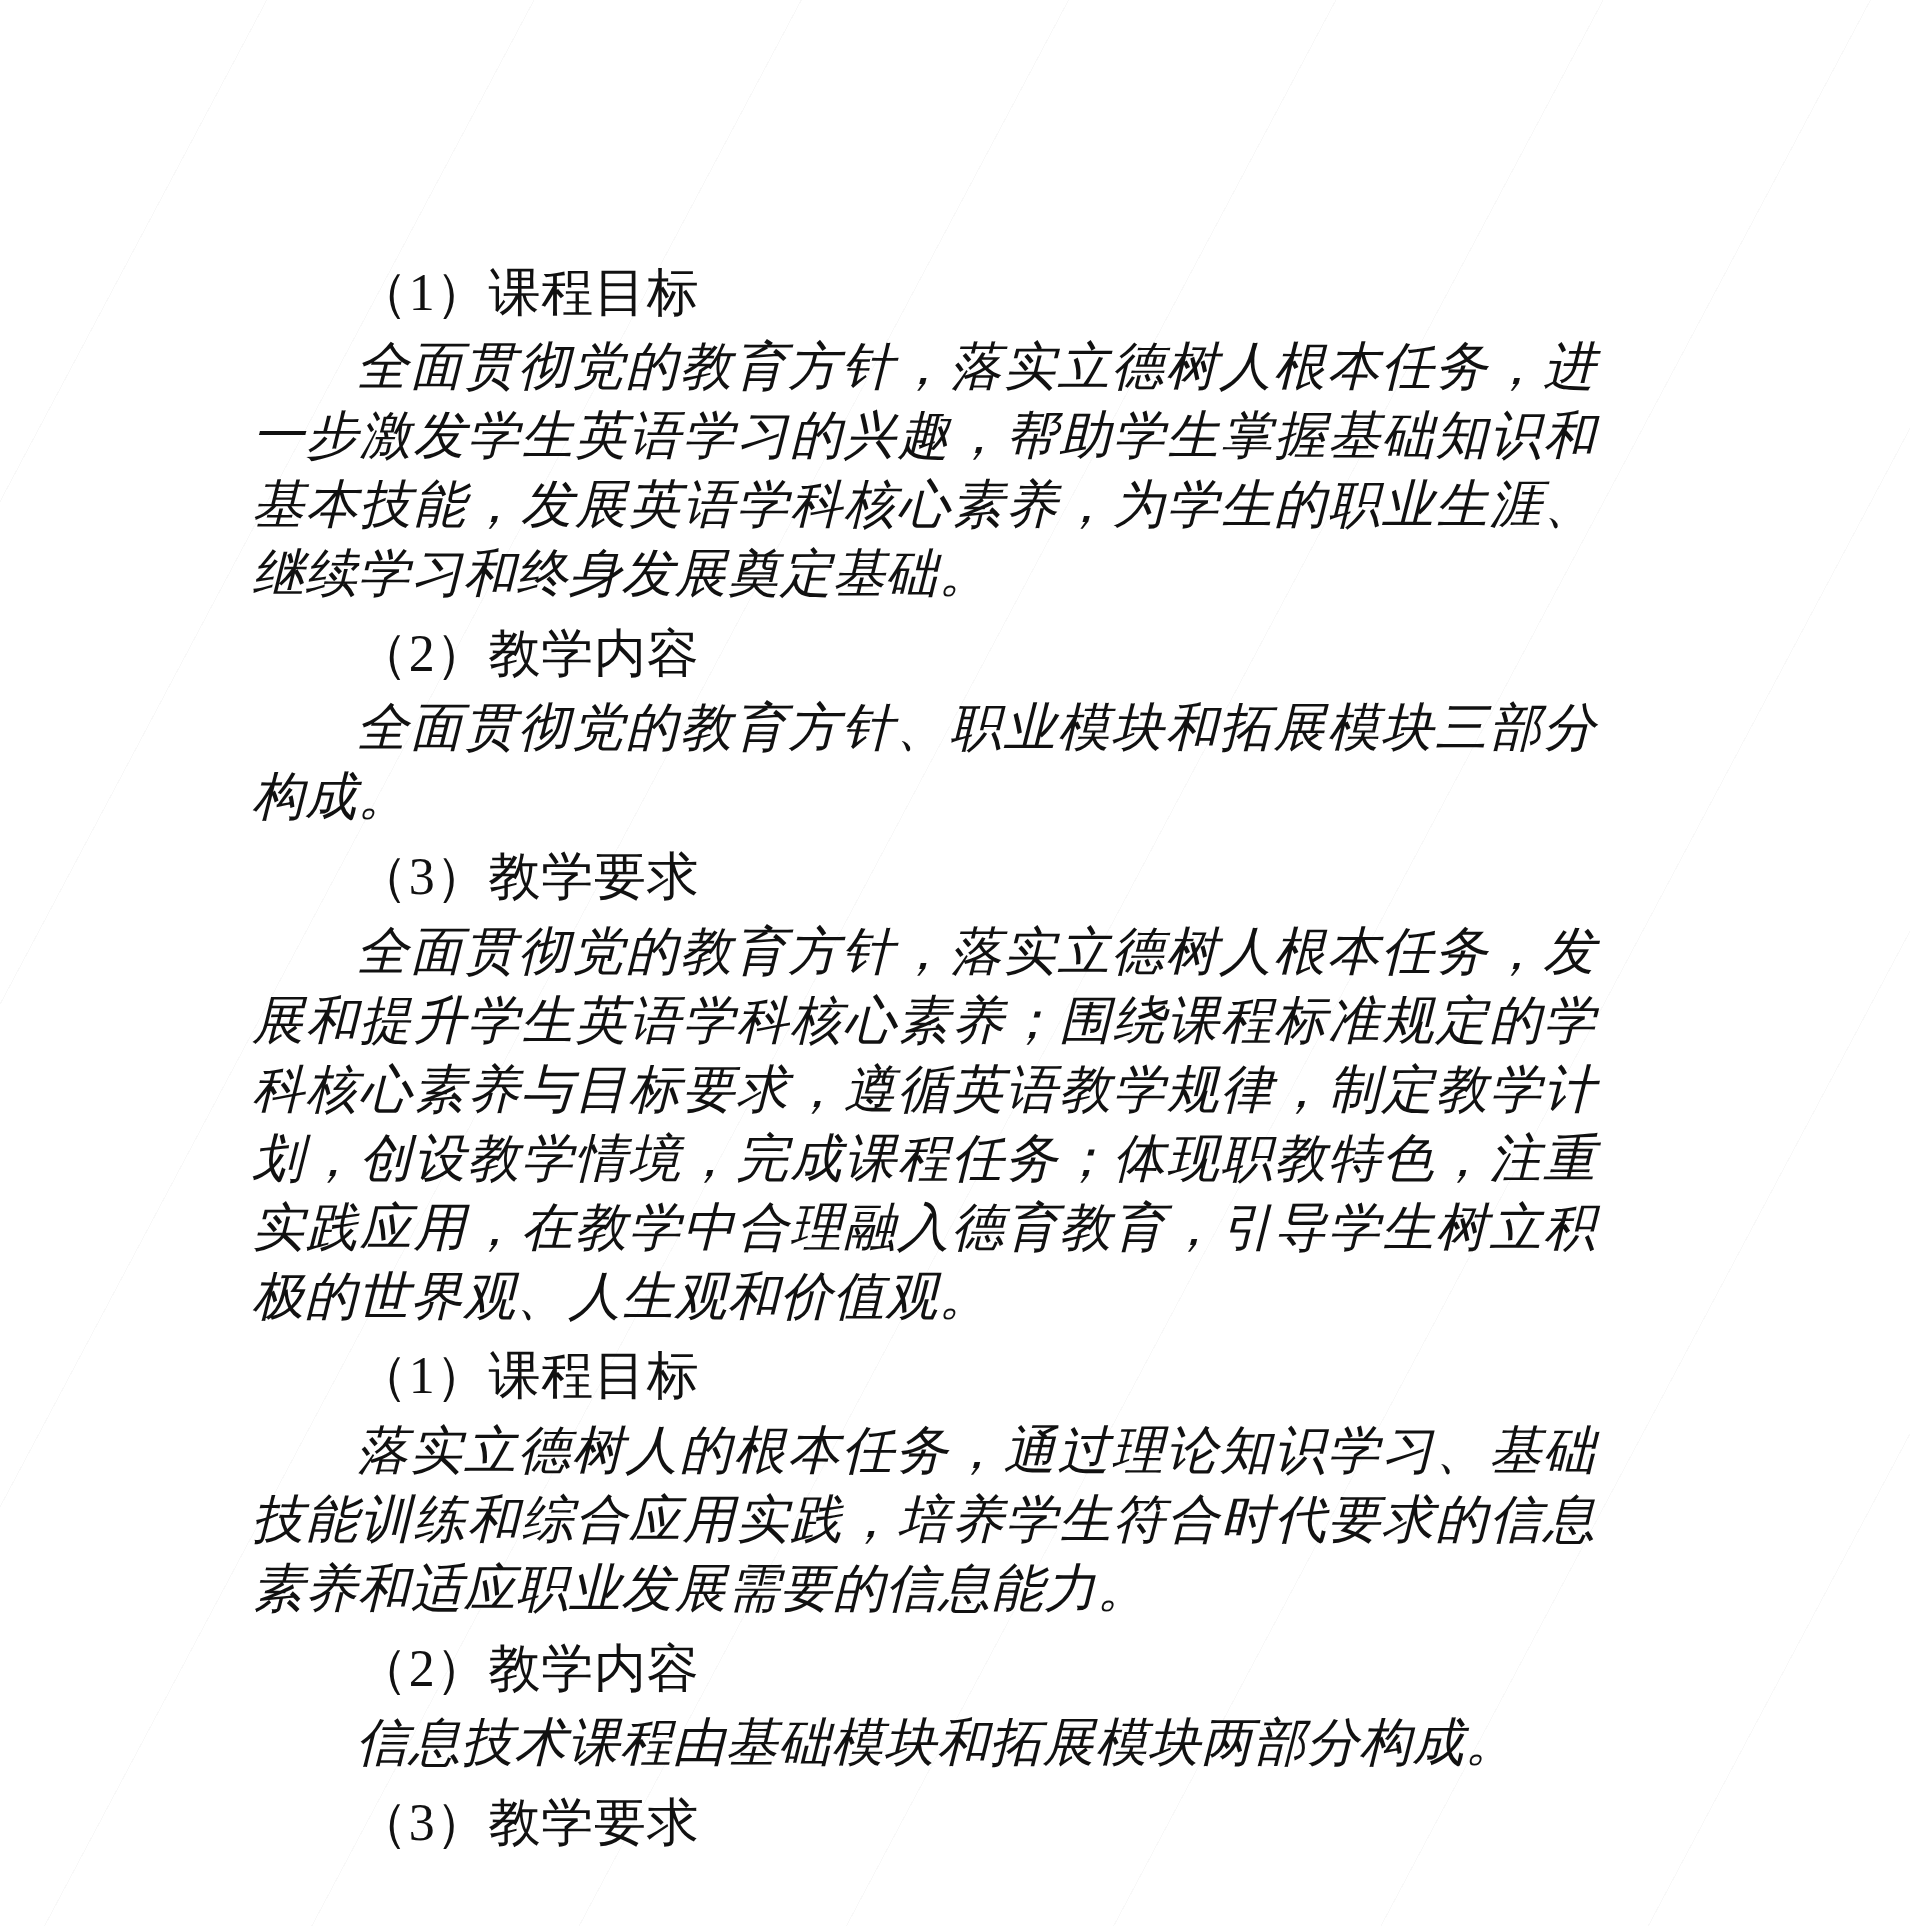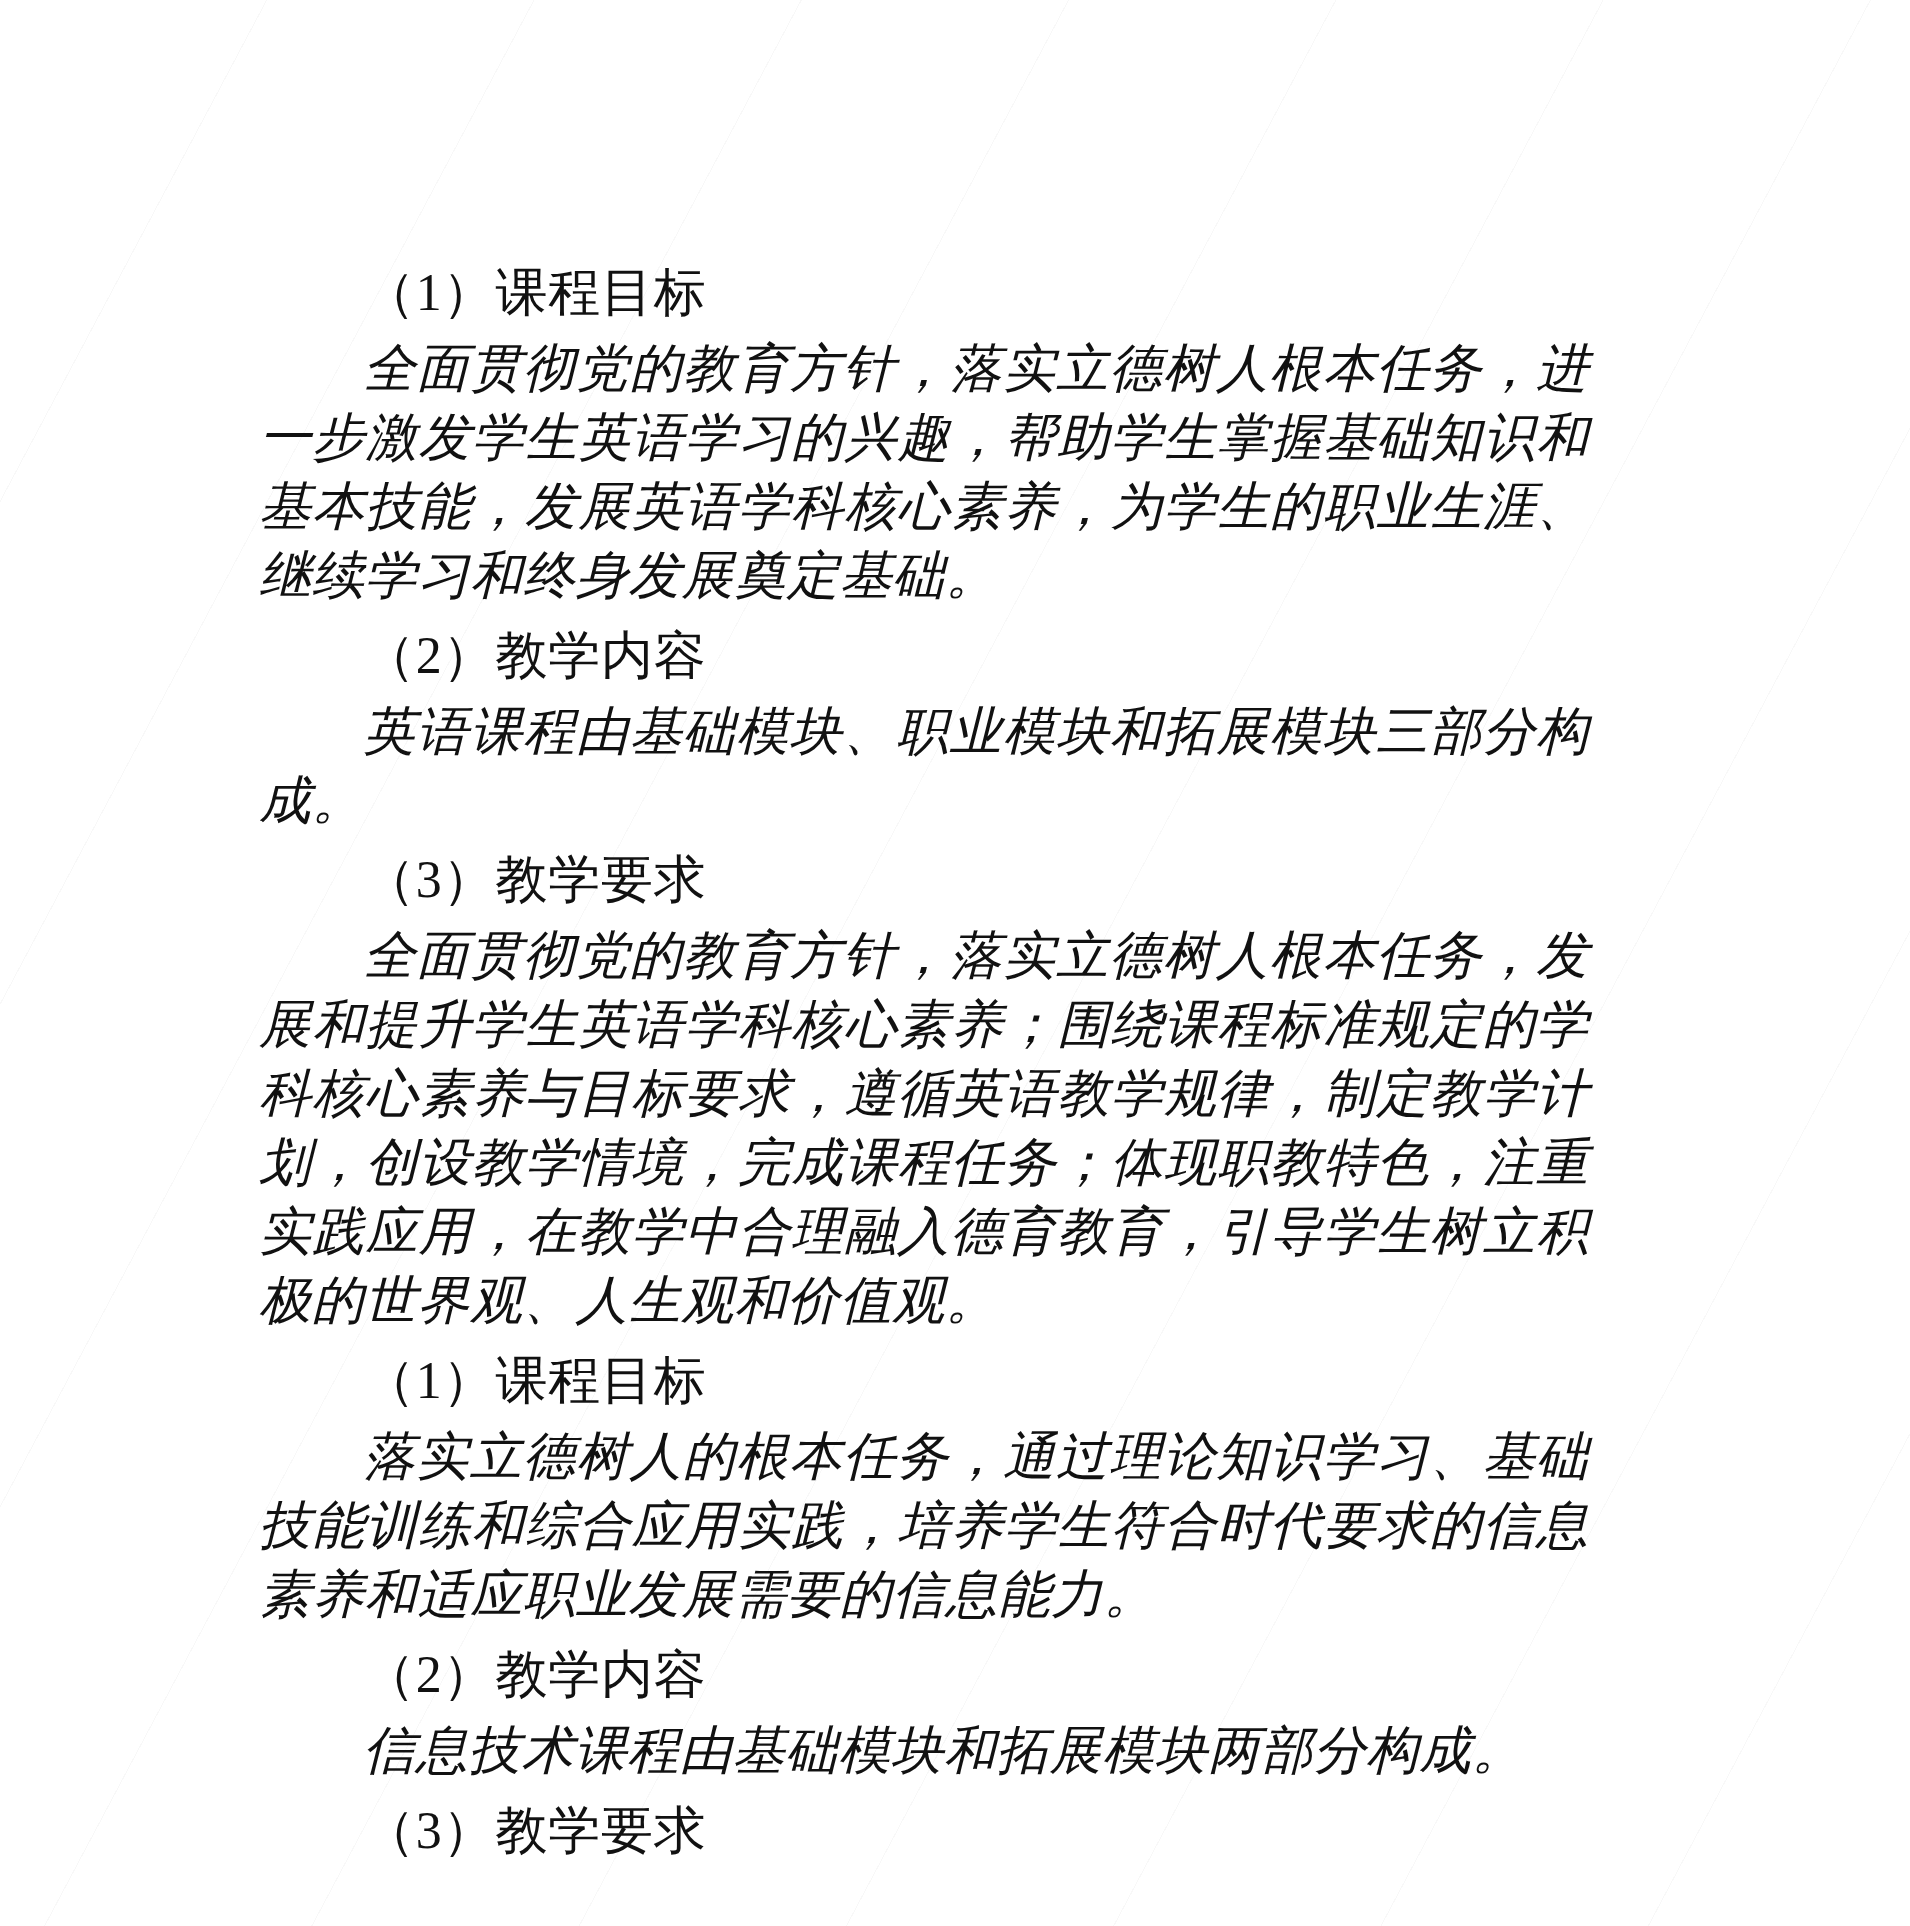--- a/index.html
+++ b/index.html
@@ -22,21 +22,21 @@
       repeating-linear-gradient(62deg, transparent 0px, transparent 166px, rgba(0,0,0,0.035) 166px, rgba(0,0,0,0.035) 166px),
       repeating-linear-gradient(118deg, transparent 0px, transparent 235px, rgba(0,0,0,0.028) 235px, rgba(0,0,0,0.028) 236px);
   }
   .doc {
     position: absolute;
     left: 252px;
     top: 247px;
     width: 1344px;
   }
   .doc p {
-    margin: 7px;
+    margin: 0;
     font-size: 52px;
     line-height: 69px;
     letter-spacing: 0.8px;
   }
   .para {
     text-align: justify;
     text-indent: 2em;
     font-style: italic;
   }
   .sub {
@@ -55,21 +55,21 @@
 </style>
 </head>
 <body>
 
 <div class="scan-texture"></div>
 
 <div class="doc" id="doc-content">
     <p class="sub">（1）课程目标</p>
     <p class="para">全面贯彻党的教育方针，落实立德树人根本任务，进一步激发学生英语学习的兴趣，帮助学生掌握基础知识和基本技能，发展英语学科核心素养，为学生的职业生涯、继续学习和终身发展奠定基础。</p>
     <p class="sub">（2）教学内容</p>
-    <p class="para">英语课程由基础模块、职业模块和拓展模块三部分构成。</p>
+    <p class="para">全面贯彻党的教育方针、职业模块和拓展模块三部分构成。</p>
     <p class="sub">（3）教学要求</p>
     <p class="para">全面贯彻党的教育方针，落实立德树人根本任务，发展和提升学生英语学科核心素养；围绕课程标准规定的学科核心素养与目标要求，遵循英语教学规律，制定教学计划，创设教学情境，完成课程任务；体现职教特色，注重实践应用，在教学中合理融入德育教育，引导学生树立积极的世界观、人生观和价值观。</p>
     <p class="sub">（1）课程目标</p>
     <p class="para">落实立德树人的根本任务，通过理论知识学习、基础技能训练和综合应用实践，培养学生符合时代要求的信息素养和适应职业发展需要的信息能力。</p>
     <p class="sub">（2）教学内容</p>
     <p class="para">信息技术课程由基础模块和拓展模块两部分构成。</p>
     <p class="sub">（3）教学要求</p>
   </div>
 
 

